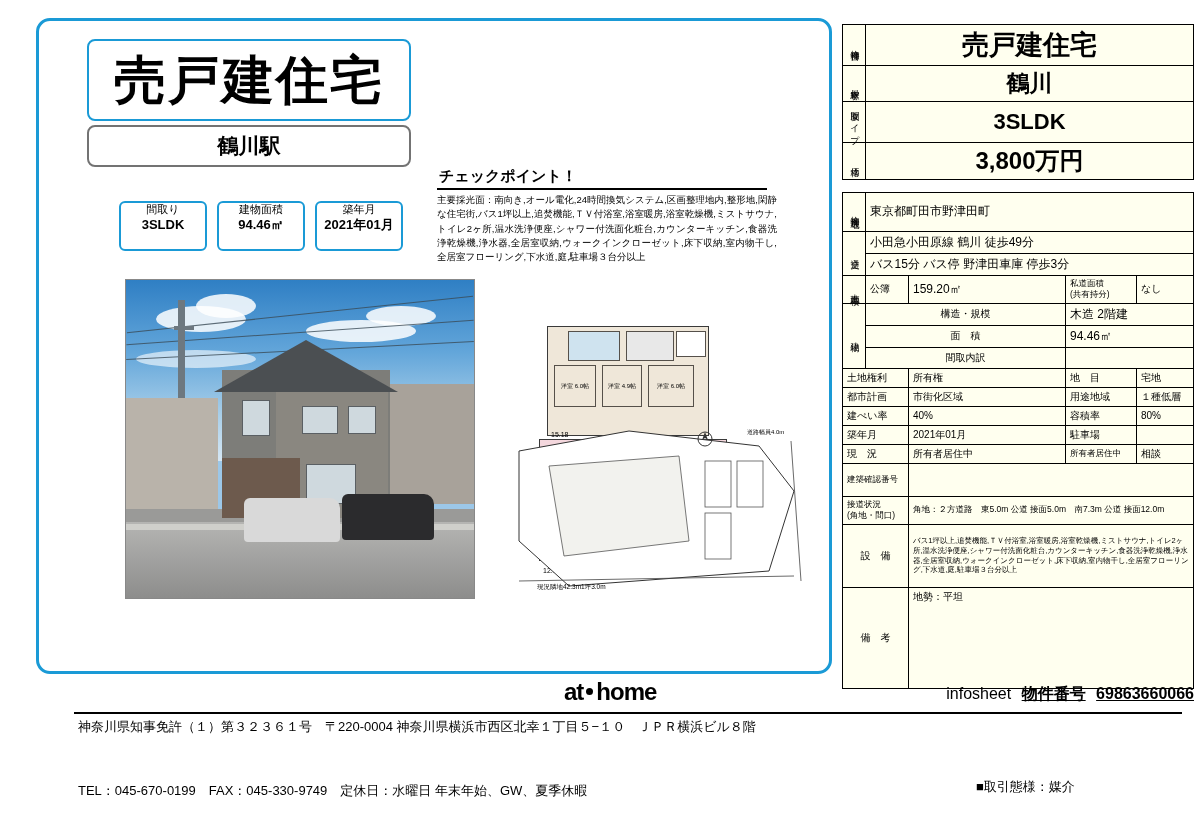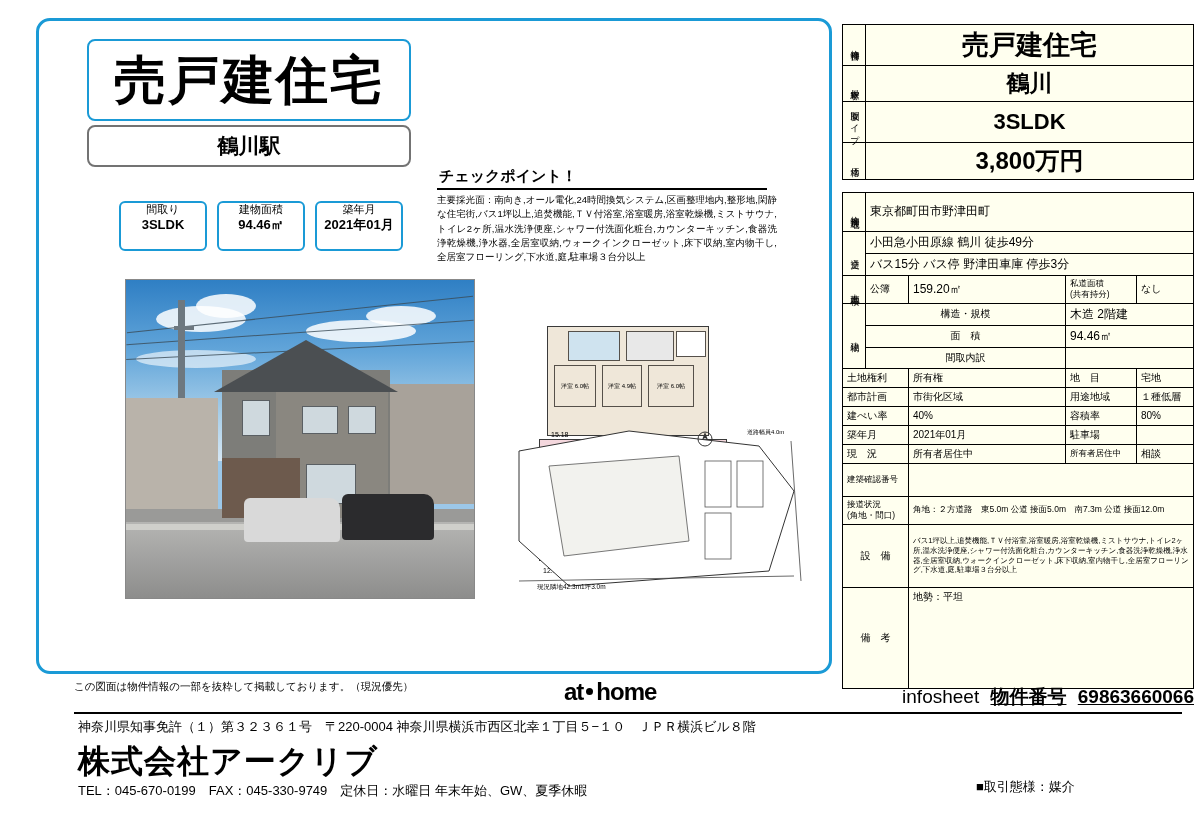--- a/index.html
+++ b/index.html
@@ -141,21 +141,21 @@
   
   .foot-note{
     position:absolute;left:58px;top:678px;width:540px;font-size:10.5px;line-height:1.6;
   }
   .athome{
     position:absolute;left:548px;top:678px;font-size:24px;font-weight:bold;letter-spacing:-1px;
   }
   .athome .dot{display:inline-block;width:7px;height:7px;background:#000;border-radius:50%;
     vertical-align:middle;margin:0 3px 4px 3px;}
   .infosheet{
-    position:absolute;right:22px;top:684px;font-size:19px;
+    position:absolute;right:22px;top:684px;font-size:16px;
   }
   .infosheet .num{text-decoration:underline;font-weight:bold;margin-left:6px;}
   .hr1{position:absolute;left:58px;top:712px;width:1108px;height:2px;background:#000;}
   .license{position:absolute;left:62px;top:718px;font-size:13px;}
   .company{position:absolute;left:62px;top:740px;font-size:32px;font-weight:bold;letter-spacing:1px;}
   .contact{position:absolute;left:62px;top:782px;font-size:13px;}
   .trade{position:absolute;left:960px;top:778px;font-size:13px;}
 </style>
 </head>
 <body>
@@ -365,31 +365,29 @@
       </tr>
       <tr>
         <td colspan="2" class="cell-s" style="text-align:center;height:96px;">備　考</td>
         <td colspan="3" class="cell-s" style="vertical-align:top;">地勢：平坦</td>
       </tr>
     </tbody>
       </table>
   </div>
 
   <div class="foot-note">
-    <div>この図面は物件情報の一部を抜粋して掲載しております。（現況優先）</div>
   </div>
 
   <div class="athome">
     <span>at</span><span class="dot"></span><span>home</span>
   </div>
 
   <div class="infosheet">
     <span>infosheet</span>
     <span class="num">物件番号</span>
     <span class="num">69863660066</span>
   </div>
 
   <div class="hr1"></div>
   <div class="license">神奈川県知事免許（１）第３２３６１号　〒220-0004 神奈川県横浜市西区北幸１丁目５−１０　ＪＰＲ横浜ビル８階</div>
-  <div class="company">株式会社アークリブ</div>
   <div class="contact">TEL：045-670-0199　FAX：045-330-9749　定休日：水曜日 年末年始、GW、夏季休暇</div>
   <div class="trade">■取引態様：媒介</div>
 </div>
 
 </body></html>

